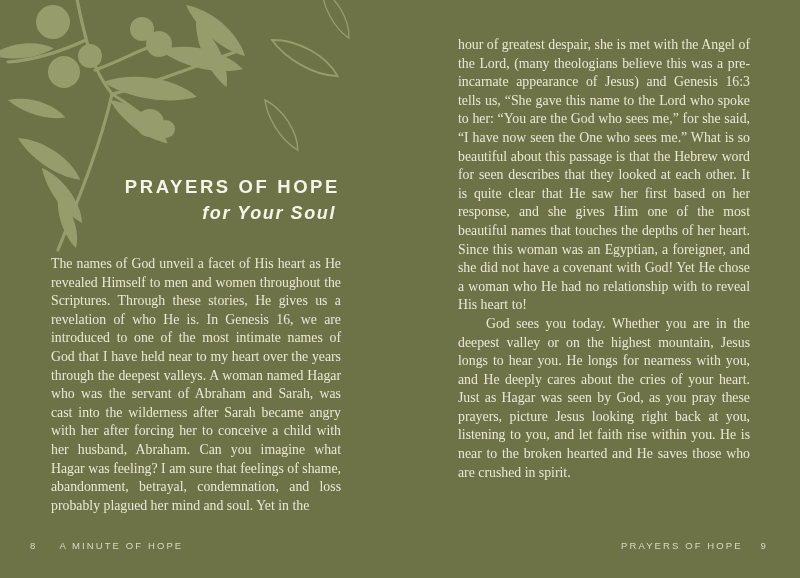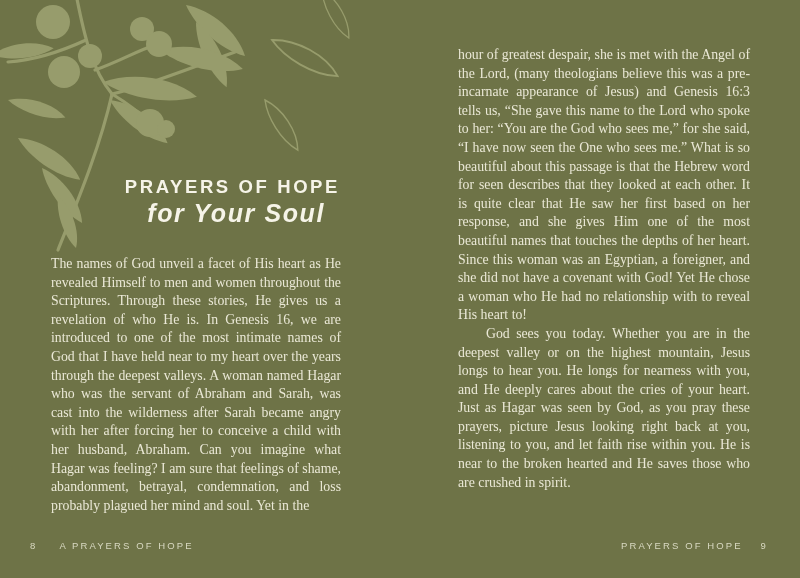--- a/index.html
+++ b/index.html
@@ -41,38 +41,38 @@
   }
   .chapter-title {
     margin: 0;
     font-size: 18.5px;
     font-weight: 700;
     letter-spacing: 2.6px;
     line-height: 22px;
     white-space: nowrap;
   }
   .chapter-subtitle {
-    margin: 4px 15px 0 0;
-    font-size: 25px;
+    margin: 4px 4px 0 0;
+    font-size: 18px;
     font-weight: 700;
     font-style: italic;
     letter-spacing: 1.6px;
     line-height: 22px;
     white-space: nowrap;
   }
   .body-text {
     position: absolute;
     color: var(--body-text, #eae8d6);
     font-size: 13.8px;
     line-height: 18.6px;
     text-align: justify;
   }
   .body-text p { margin: 0; }
   .left-body { left: 51px; top: 255px; width: 290px; }
-  .right-body { left: 458px; top: 46px; width: 292px; }
+  .right-body { left: 458px; top: 36px; width: 292px; }
   .right-body p.indented { text-indent: 28px; }
   .footer {
     position: absolute;
     bottom: 27px;
     display: flex;
     align-items: baseline;
     font-family: "Liberation Sans", sans-serif;
     font-size: 9.5px;
     letter-spacing: 2.1px;
     color: var(--footer-text, #d9d9c2);
@@ -122,21 +122,21 @@
   <div>
     <header class="title-block">
       <h1 class="chapter-title">PRAYERS OF HOPE</h1>
       <h2 class="chapter-subtitle">for Your Soul</h2>
     </header>
     <div class="body-text left-body">
       <p>The names of God unveil a facet of His heart as He revealed Himself to men and women throughout the Scriptures. Through these stories, He gives us a revelation of who He is. In Genesis 16, we are introduced to one of the most intimate names of God that I have held near to my heart over the years through the deepest valleys. A woman named Hagar who was the servant of Abraham and Sarah, was cast into the wilderness after Sarah became angry with her after forcing her to conceive a child with her husband, Abraham. Can you imagine what Hagar was feeling? I am sure that feelings of shame, abandonment, betrayal, condemnation, and loss probably plagued her mind and soul. Yet in the</p>
     </div>
     <div class="footer footer-left">
       <span>8</span>
-      <span>A PRAYERS OF HOPE</span>
+      <span>A MINUTE OF HOPE</span>
     </div>
   </div>
 
   <div>
     <div class="body-text right-body">
       <p>hour of greatest despair, she is met with the Angel of the Lord, (many theologians believe this was a pre-incarnate appearance of Jesus) and Genesis 16:3 tells us, “She gave this name to the Lord who spoke to her: “You are the God who sees me,” for she said, “I have now seen the One who sees me.” What is so beautiful about this passage is that the Hebrew word for seen describes that they looked at each other. It is quite clear that He saw her first based on her response, and she gives Him one of the most beautiful names that touches the depths of her heart. Since this woman was an Egyptian, a foreigner, and she did not have a covenant with God! Yet He chose a woman who He had no relationship with to reveal His heart to!</p>
       <p class="indented">God sees you today. Whether you are in the deepest valley or on the highest mountain, Jesus longs to hear you. He longs for nearness with you, and He deeply cares about the cries of your heart. Just as Hagar was seen by God, as you pray these prayers, picture Jesus looking right back at you, listening to you, and let faith rise within you. He is near to the broken hearted and He saves those who are crushed in spirit.</p>
     </div>
     <div class="footer footer-right">
       <span>PRAYERS OF HOPE</span>

